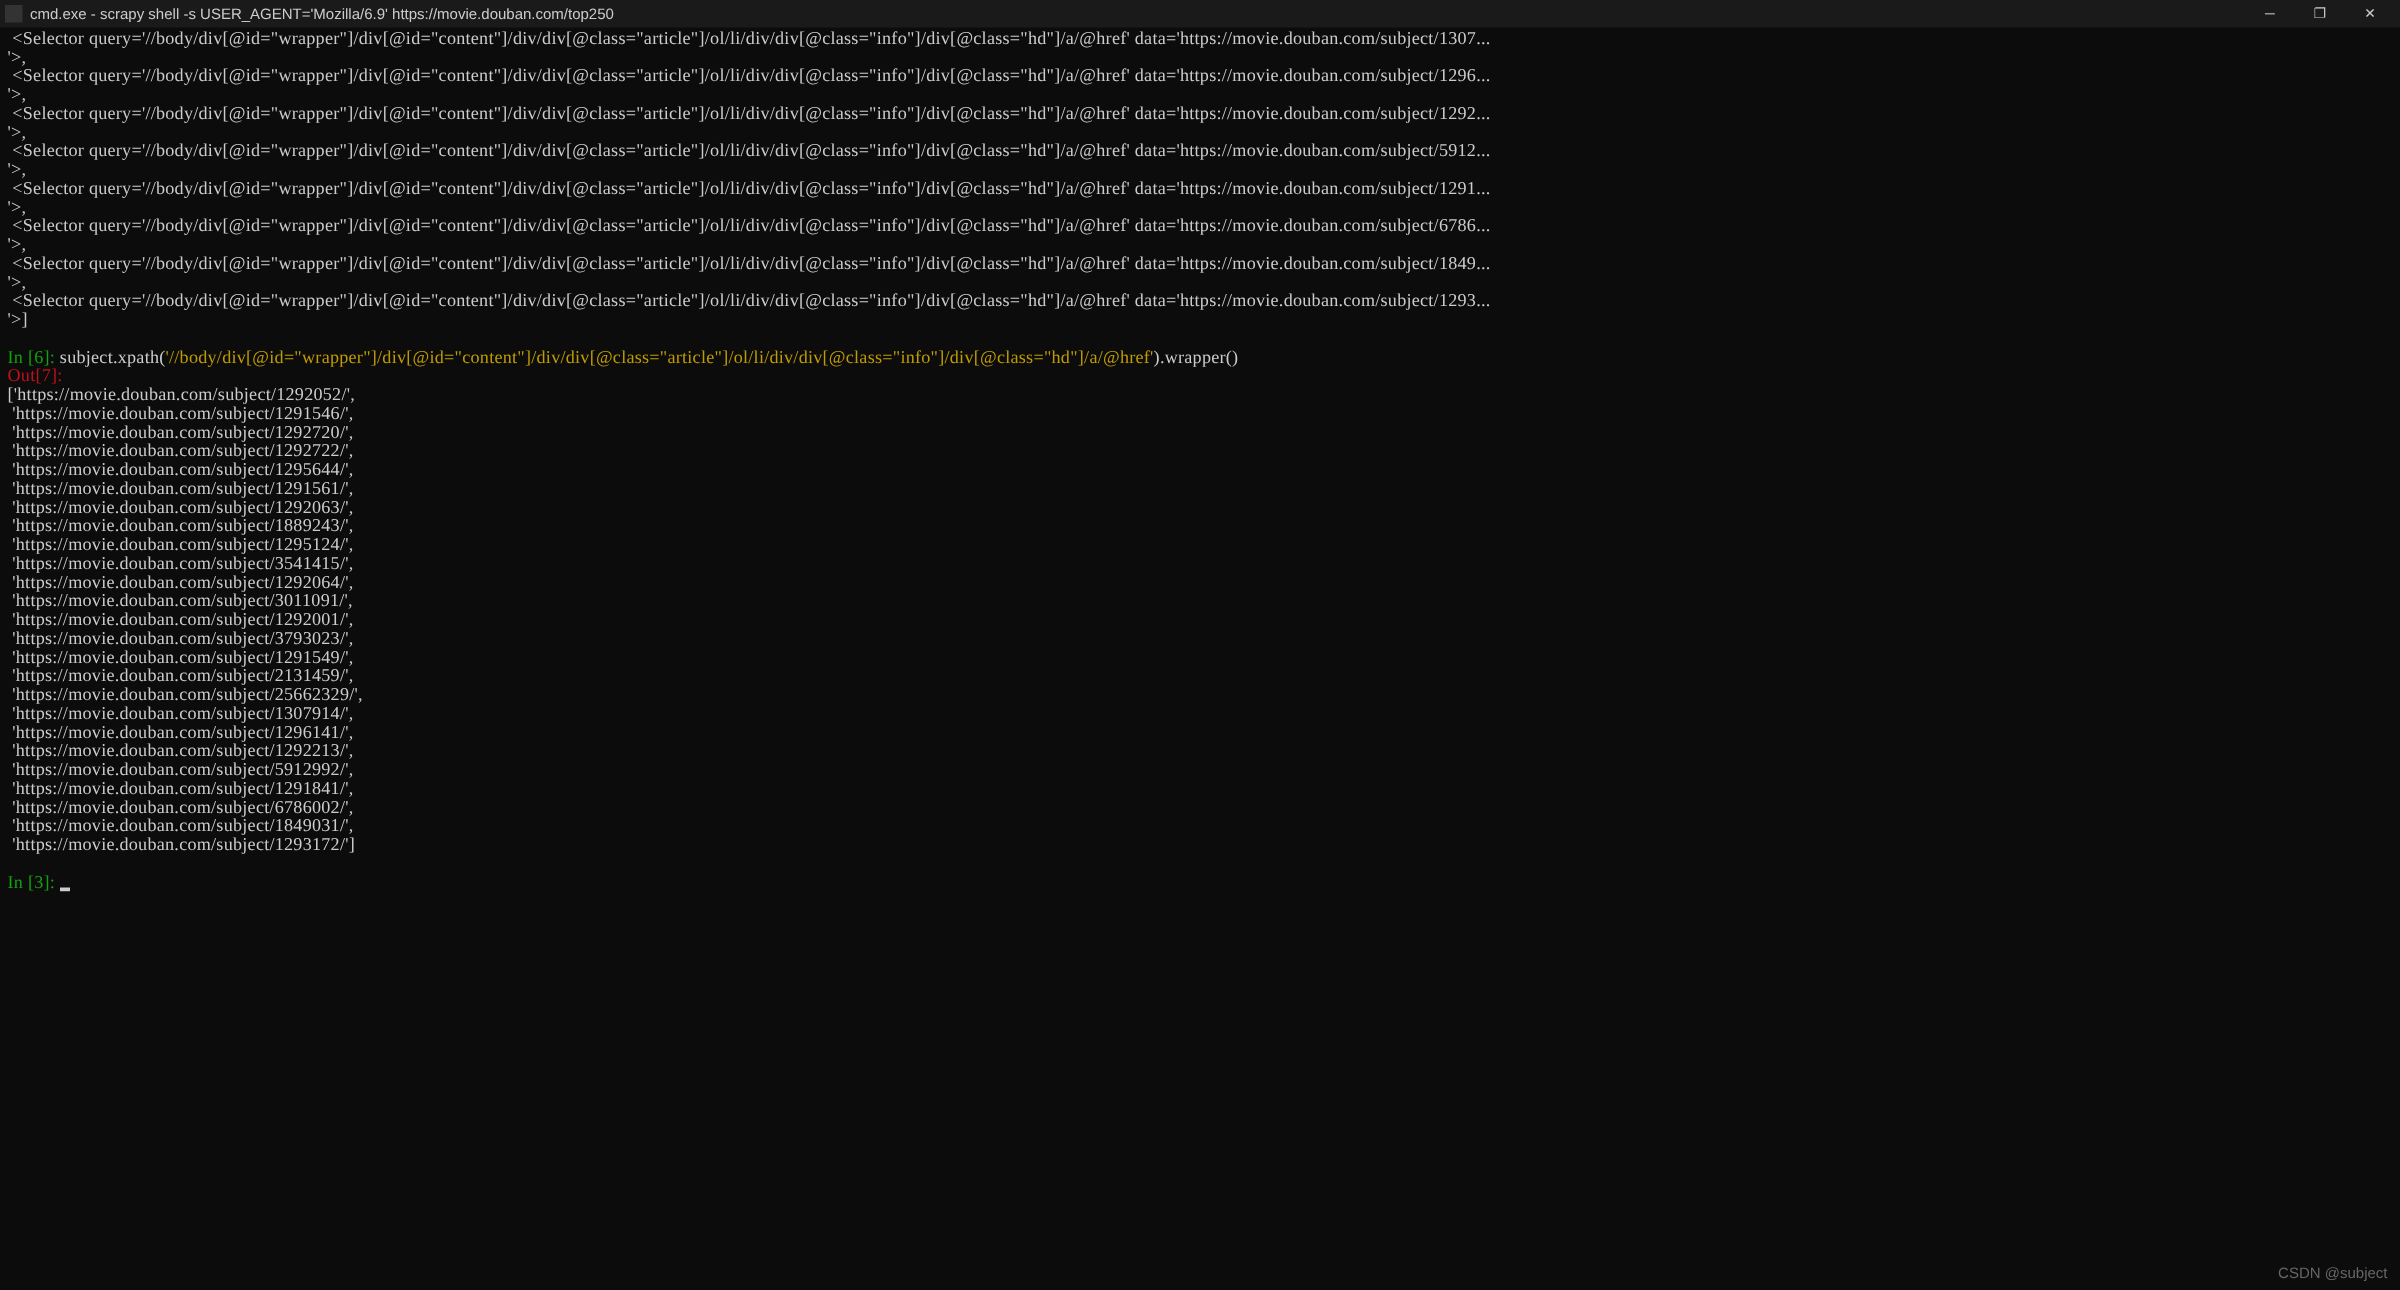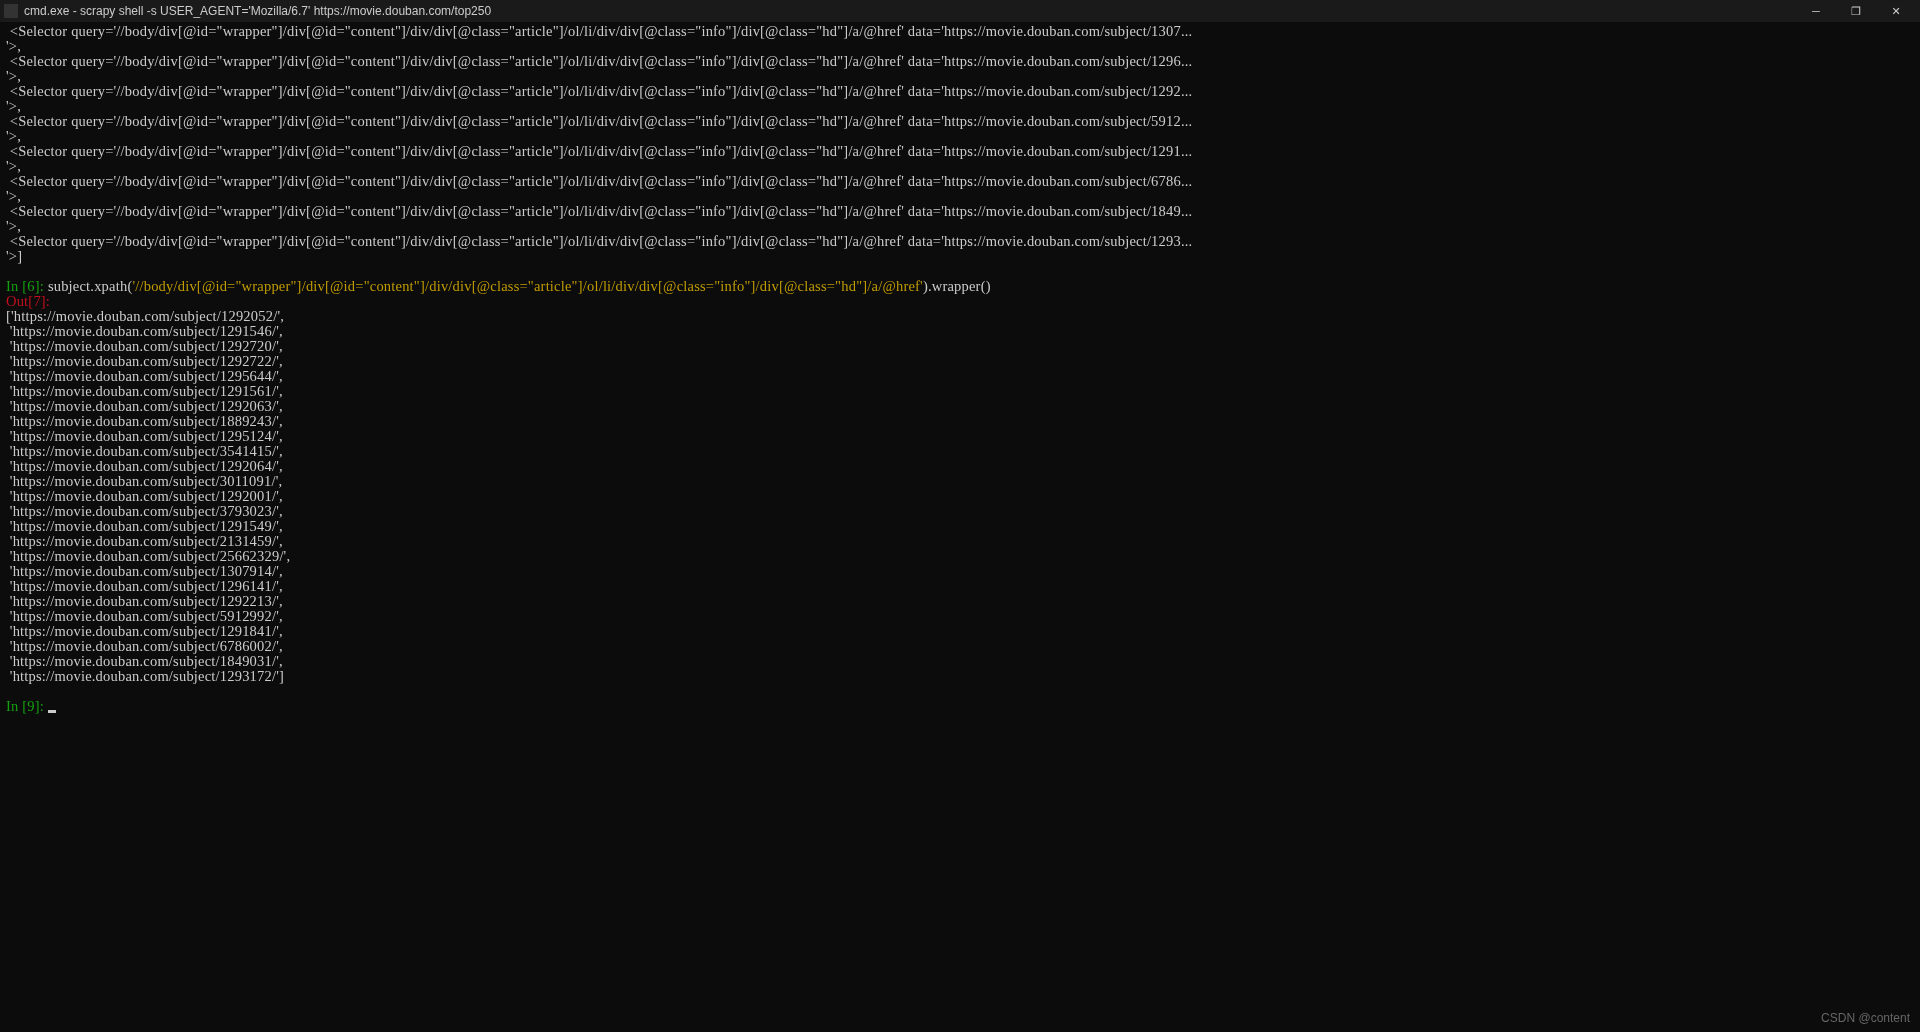--- a/index.html
+++ b/index.html
@@ -90,21 +90,21 @@
       color: #666666;
       font-size: 12px;
       font-family: Arial, sans-serif;
     }
   </style>
 </head>
 <body>
 
 <div class="titlebar">
   <span class="titlebar-icon"></span>
-  <span class="titlebar-text">cmd.exe - scrapy  shell -s USER_AGENT='Mozilla/6.7' https://movie.douban.com/top250</span>
+  <span class="titlebar-text">cmd.exe - scrapy  shell -s USER_AGENT='Mozilla/6.9' https://movie.douban.com/top250</span>
   <div class="titlebar-controls">
     <div class="titlebar-btn">─</div>
     <div class="titlebar-btn">❐</div>
     <div class="titlebar-btn close">✕</div>
   </div>
 </div>
 
 <div class="terminal"><span id="sel-0"> &lt;Selector query='//body/div[@id="wrapper"]/div[@id="content"]/div/div[@class="article"]/ol/li/div/div[@class="info"]/div[@class="hd"]/a/@href' data='https://movie.douban.com/subject/1307...</span>
 '&gt;,
 <span id="sel-1"> &lt;Selector query='//body/div[@id="wrapper"]/div[@id="content"]/div/div[@class="article"]/ol/li/div/div[@class="info"]/div[@class="hd"]/a/@href' data='https://movie.douban.com/subject/1296...</span>
@@ -143,15 +143,15 @@
  'https://movie.douban.com/subject/25662329/',
  'https://movie.douban.com/subject/1307914/',
  'https://movie.douban.com/subject/1296141/',
  'https://movie.douban.com/subject/1292213/',
  'https://movie.douban.com/subject/5912992/',
  'https://movie.douban.com/subject/1291841/',
  'https://movie.douban.com/subject/6786002/',
  'https://movie.douban.com/subject/1849031/',
  'https://movie.douban.com/subject/1293172/']</span>
 
-<span class="prompt-in">In [9]: </span><span class="cursor"></span></div>
+<span class="prompt-in">In [3]: </span><span class="cursor"></span></div>
 
-<div class="watermark">CSDN @content</div>
+<div class="watermark">CSDN @subject</div>
 
 </body></html>

